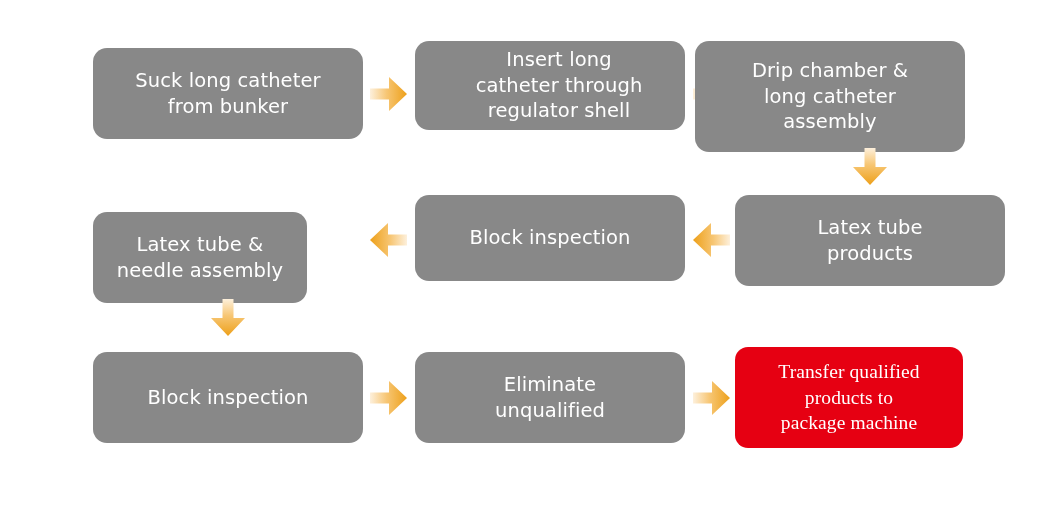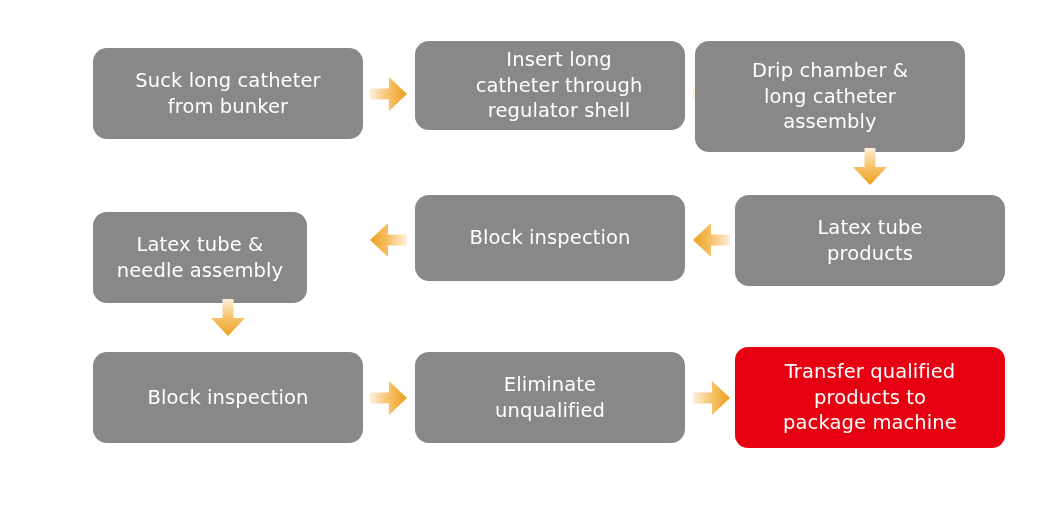--- a/index.html
+++ b/index.html
@@ -188,19 +188,19 @@
         <linearGradient id="gradR4" x1="0" y1="0" x2="1" y2="0">
           <stop offset="0%" stop-color="#fdf0dc"></stop>
           <stop offset="45%" stop-color="#f7c674"></stop>
           <stop offset="100%" stop-color="#eda01a"></stop>
         </linearGradient>
       </defs>
       <path d="M0 14.5 L19 14.5 L19 3 L37 20 L19 37 L19 25.5 L0 25.5 Z" fill="url(#gradR4)"></path>
     </svg>
   </span>
 
-  <div class="node red" style="left:723px; top:347px; width:270px; height:101px;">
+  <div class="node red" style="left:723px; top:347px; width:228px; height:101px;font-family:Liberation Serif, serif;">
     <span class="label">Transfer qualified
 products to
 package machine</span>
   </div>
 
 </div>
 
 </body></html>

